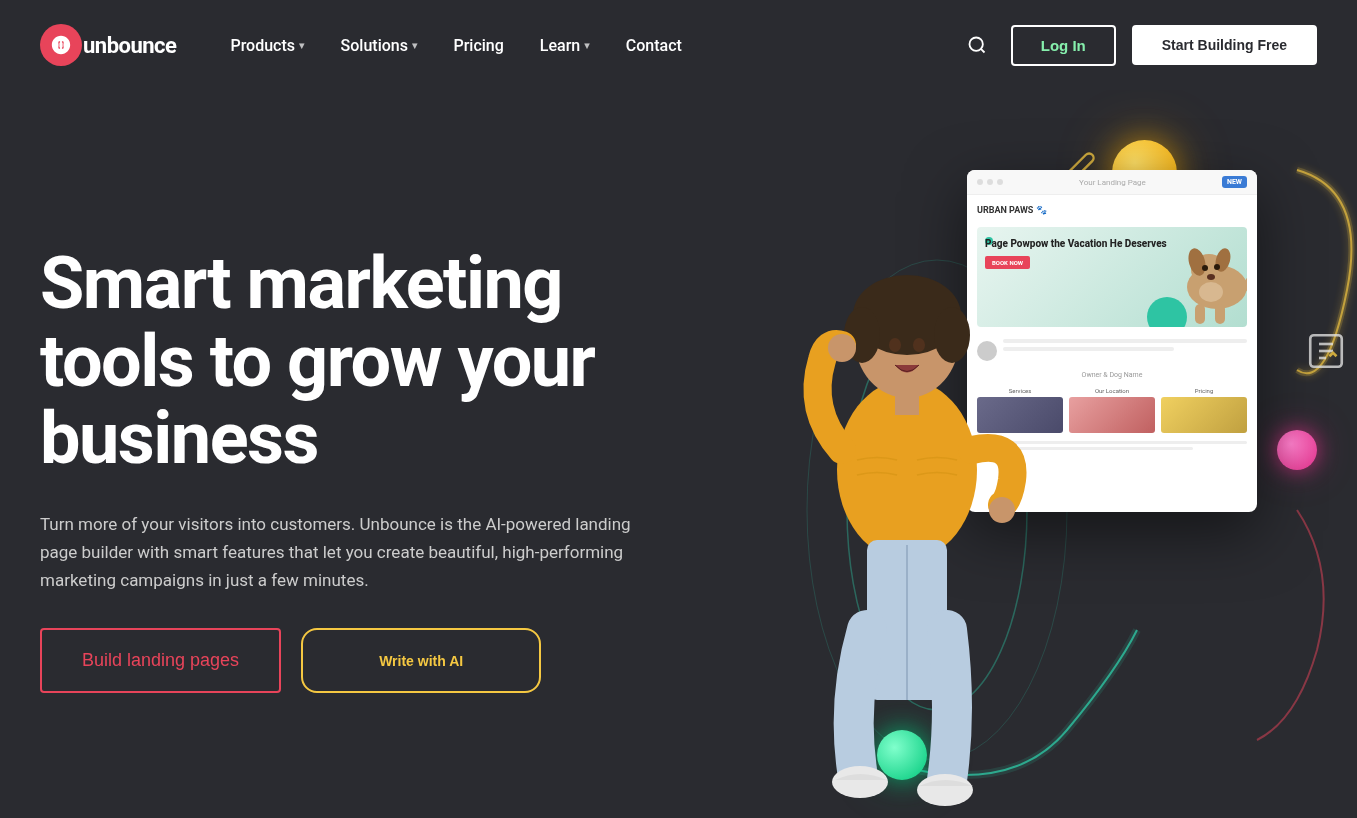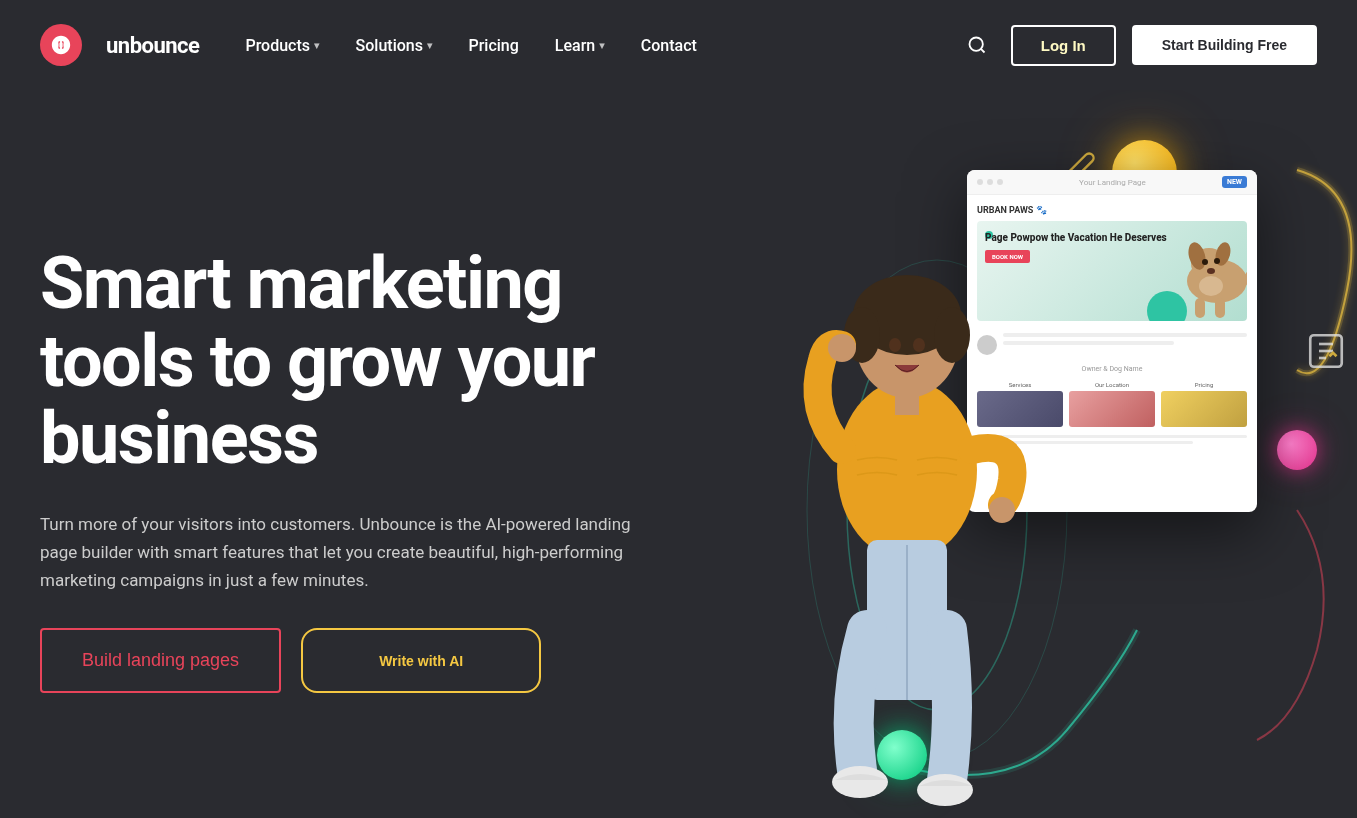--- a/index.html
+++ b/index.html
@@ -18,22 +18,22 @@
       align-items: center;
       padding: 0 40px;
       height: 90px;
       background-color: #2a2b30;
       position: relative;
       z-index: 10;
     }
     .logo-area {
       display: flex;
       align-items: center;
-      gap: 24px;
-      margin-right: 32px;
+      gap: 1px;
+      margin-right: 40px;
       text-decoration: none;
     }
     .logo-icon {
       width: 42px;
       height: 42px;
       background: #e8445a;
       border-radius: 50%;
       display: flex;
       align-items: center;
       justify-content: center;
@@ -83,21 +83,21 @@
       border: none;
       color: #ffffff;
       cursor: pointer;
       padding: 8px;
       display: flex;
       align-items: center;
     }
     .btn-login {
       background: transparent;
       border: 2px solid #ffffff;
-      color: #fef9c3;
+      color: #86efac;
       padding: 10px 28px;
       font-size: 15px;
       font-weight: 600;
       border-radius: 4px;
       cursor: pointer;
       transition: background 0.2s;
     }
     .btn-start {
       background: #ffffff;
       border: 2px solid #ffffff;
@@ -233,21 +233,21 @@
       border-radius: 3px;
       font-weight: bold;
     }
     .card-body {
       padding: 10px;
     }
     .card-brand {
       font-size: 9px;
       font-weight: 700;
       color: #333;
-      margin-bottom: 6px;
+      margin-bottom: 12px;
       display: flex;
       align-items: center;
       gap: 3px;
     }
     .card-brand-paw {
       font-size: 9px;
     }
     .card-hero-area {
       position: relative;
       height: 100px;

